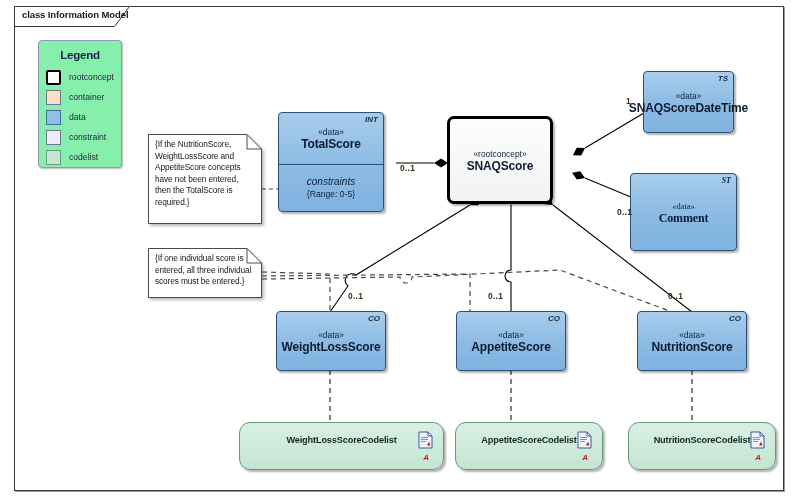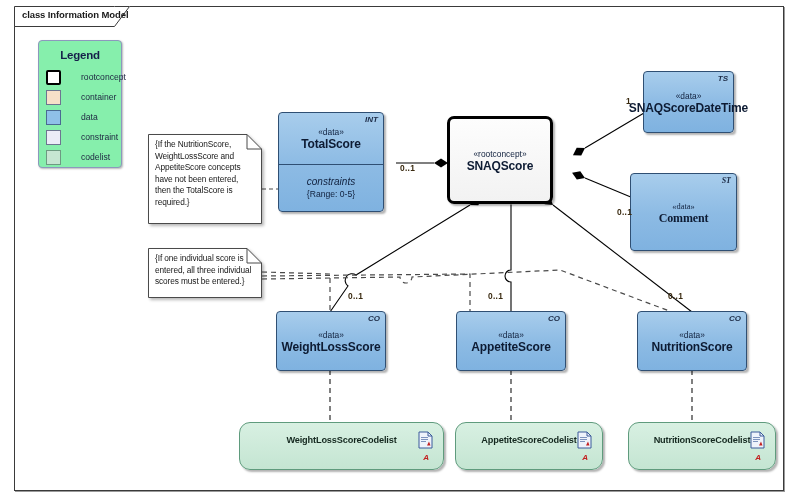--- a/index.html
+++ b/index.html
@@ -30,21 +30,21 @@
   .legend-title{text-align:center;font-size:11.5px;font-weight:bold;
                 color:#16204a;margin-top:8px;letter-spacing:-.2px;}
   .legend-rows{margin-top:6px;}
   .legend-row{display:flex;align-items:center;height:20px;padding-left:7px;}
   .legend-swatch{width:15px;height:15px;box-sizing:border-box;flex:0 0 auto;}
   .sw-rootconcept{background:#ffffff;border:2px solid #000000;border-radius:2px;}
   .sw-container{background:#f7e0c8;border:1px solid #6d7590;}
   .sw-data{background:#8fc0e8;border:1px solid #4a6a92;}
   .sw-codelist{background:#c6e6d2;border:1px solid #6d9a82;}
   .sw-constraint{background:#ebecf7;border:1px solid #6d7590;}
-  .legend-label{font-size:8.6px;color:#1d2440;margin-left:20px;white-space:nowrap;}
+  .legend-label{font-size:8.6px;color:#1d2440;margin-left:8px;white-space:nowrap;}
 
   
   .cls{position:absolute;box-sizing:border-box;
        box-shadow:2px 2px 2px rgba(0,0,0,.30);}
   .cls-data{background:linear-gradient(180deg,#a8cdec 0%,#8dbbe4 52%,#7fb2e0 100%);
             border:1px solid #2f4f73;border-radius:4px;}
   .cls-root{background:linear-gradient(180deg,#fdfdfd 0%,#f2f2f2 100%);
             border:3px solid #000000;border-radius:7px;}
   .cls-codelist{background:linear-gradient(180deg,#d8f0e2 0%,#c4e5d2 100%);
             border:1px solid #5f9b7d;border-radius:11px;}

